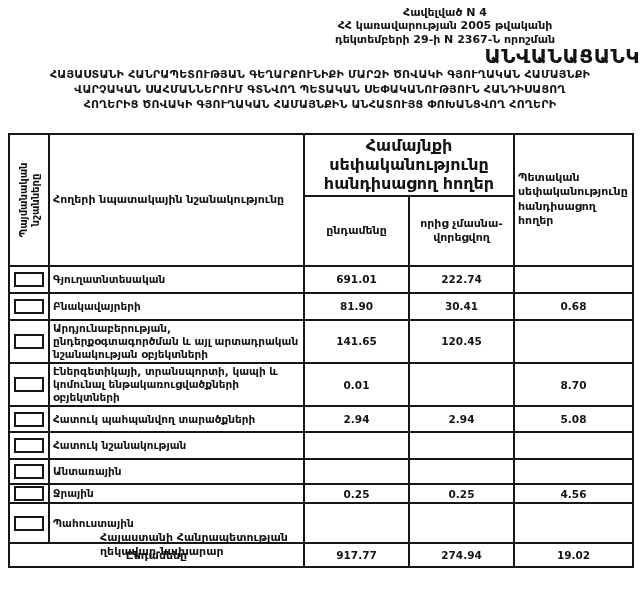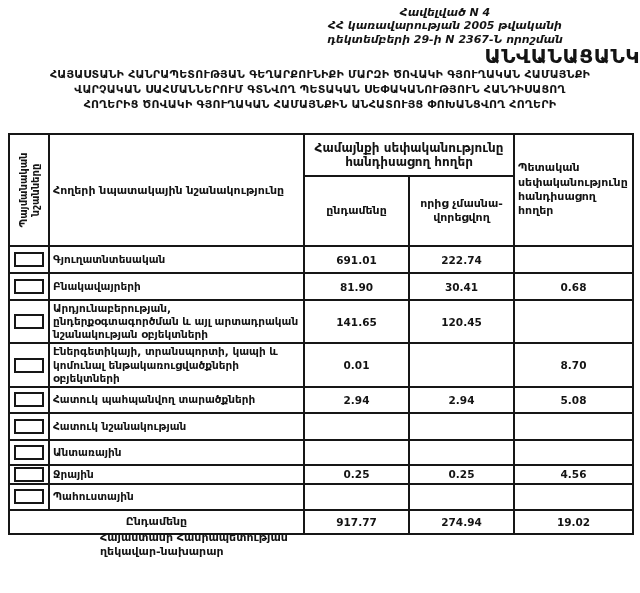--- a/index.html
+++ b/index.html
@@ -11,21 +11,20 @@
     font-family: "DejaVu Sans", sans-serif;
     font-weight: bold;
     overflow: hidden;
   }
   .appendix-block {
     position: absolute;
     top: 6px; left: 300px; width: 290px;
     text-align: center;
     font-size: 11px;
     line-height: 1.22;
-    font-style: italic;
   }
   .title-block {
     position: absolute;
     top: 44px; left: 0; width: 640px;
     text-align: center;
   }
   .title-main { font-size: 20px; letter-spacing: 0.5px; text-align: right; }
   .title-sub  { font-size: 11px; line-height: 1.35; letter-spacing: 0.2px; }
 
   table.land-table {
@@ -34,21 +33,21 @@
     width: 624px;
     border-collapse: collapse;
     table-layout: fixed;
     font-size: 10.5px;
   }
   .land-table td, .land-table th {
     border: 2px solid #161616;
     vertical-align: middle;
     padding: 1px 3px;
   }
-  .head-group { text-align: center; height: 42px; font-size: 12px; line-height: 1.2; border-radius: 18px; }
+  .head-group { text-align: center; height: 42px; font-size: 16px; line-height: 1.2; border-radius: 18px; }
   .head-sub   { text-align: center; height: 70px; font-size: 11px; line-height: 1.25; }
   .head-state { text-align: left; font-size: 11px; line-height: 1.3; margin-left: 8px; }
   .sym-head { position: relative; }
   .vert-label {
     position: absolute; top: 50%; left: 50%;
     transform: translate(-50%, -50%) rotate(-90deg);
     width: 96px;
     text-align: center;
     font-size: 10px;
     line-height: 1.15;
@@ -166,21 +165,21 @@
       <td class="num-cell"></td>
       <td class="num-cell"></td>
     </tr>
     <tr style="height:14px">
       <td class="sym-cell"><span class="sym-box"></span></td>
       <td class="name-cell">Ջրային</td>
       <td class="num-cell">0.25</td>
       <td class="num-cell">0.25</td>
       <td class="num-cell">4.56</td>
     </tr>
-    <tr style="height:26px">
+    <tr style="height:40px">
       <td class="sym-cell"><span class="sym-box"></span></td>
       <td class="name-cell">Պահուստային</td>
       <td class="num-cell"></td>
       <td class="num-cell"></td>
       <td class="num-cell"></td>
     </tr>
     <tr style="height:24px">
       <td class="total-label" colspan="2">Ընդամենը</td>
       <td class="num-cell">917.77</td>
       <td class="num-cell">274.94</td>

